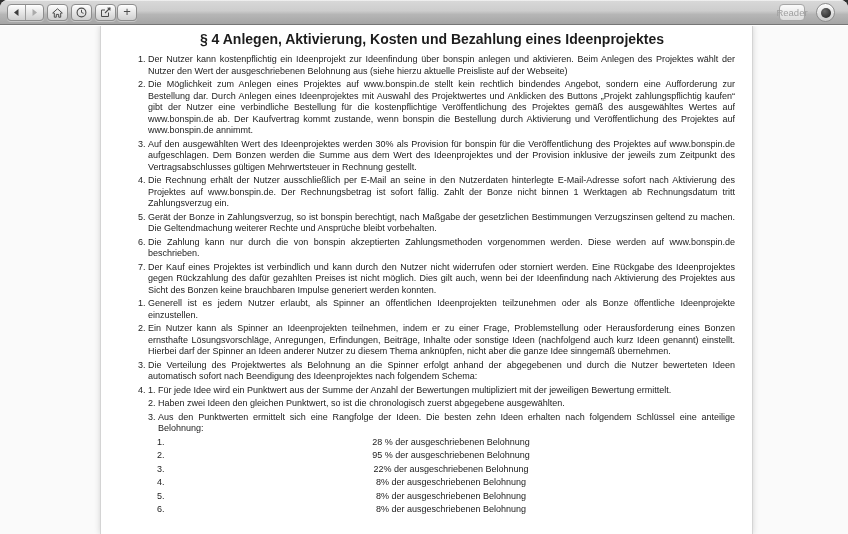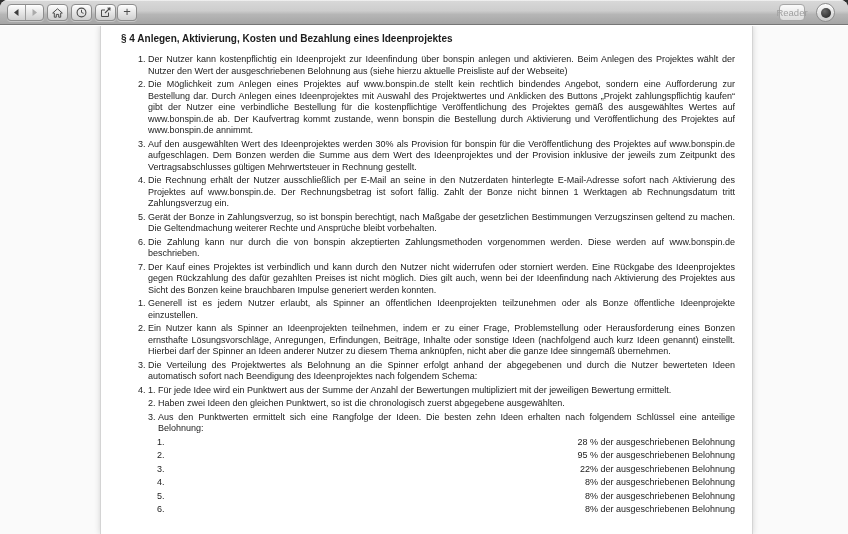--- a/index.html
+++ b/index.html
@@ -46,28 +46,28 @@
   .round-btn .dot{width:10px;height:10px;border-radius:50%;
     background:radial-gradient(circle at 35% 30%, #6a6a6a, #333 70%);}
 
   
   .viewport{position:absolute;top:26px;left:0;right:0;bottom:0;background:#fafafa;overflow:hidden;}
   .pagecol{position:absolute;left:100px;top:0;bottom:0;width:653px;background:#fff;
     border-left:1px solid #d4d4d4;border-right:1px solid #d4d4d4;
     box-shadow:0 0 6px rgba(0,0,0,.16);}
   .content{padding:7px 17px 0 20px;color:#1c1c1c;font-size:9px;line-height:11.5px;}
 
-  .heading{font-weight:bold;font-size:10px;line-height:12px;margin:9px 0 9px 0;}
+  .heading{font-weight:bold;font-size:14px;line-height:12px;margin:9px 0 9px 8px;text-align:center;}
   section:first-child .heading{margin-top:0;}
 
   ol.list{margin:0;padding-left:27px;}
   ol.list li{margin-bottom:2px;text-align:justify;}
   ol.depth1{padding-left:10px;}
   ol.depth2{padding-left:9px;margin-top:2px;}
-  ol.depth2 li{text-align:right;margin-bottom:2px;}
+  ol.depth2 li{text-align:center;margin-bottom:2px;}
   li::marker{color:#1c1c1c;}
 </style>
 </head>
 <body>
 
 <div class="window">
 
   <div class="toolbar">
 
     <div class="tb-btn navgroup">

